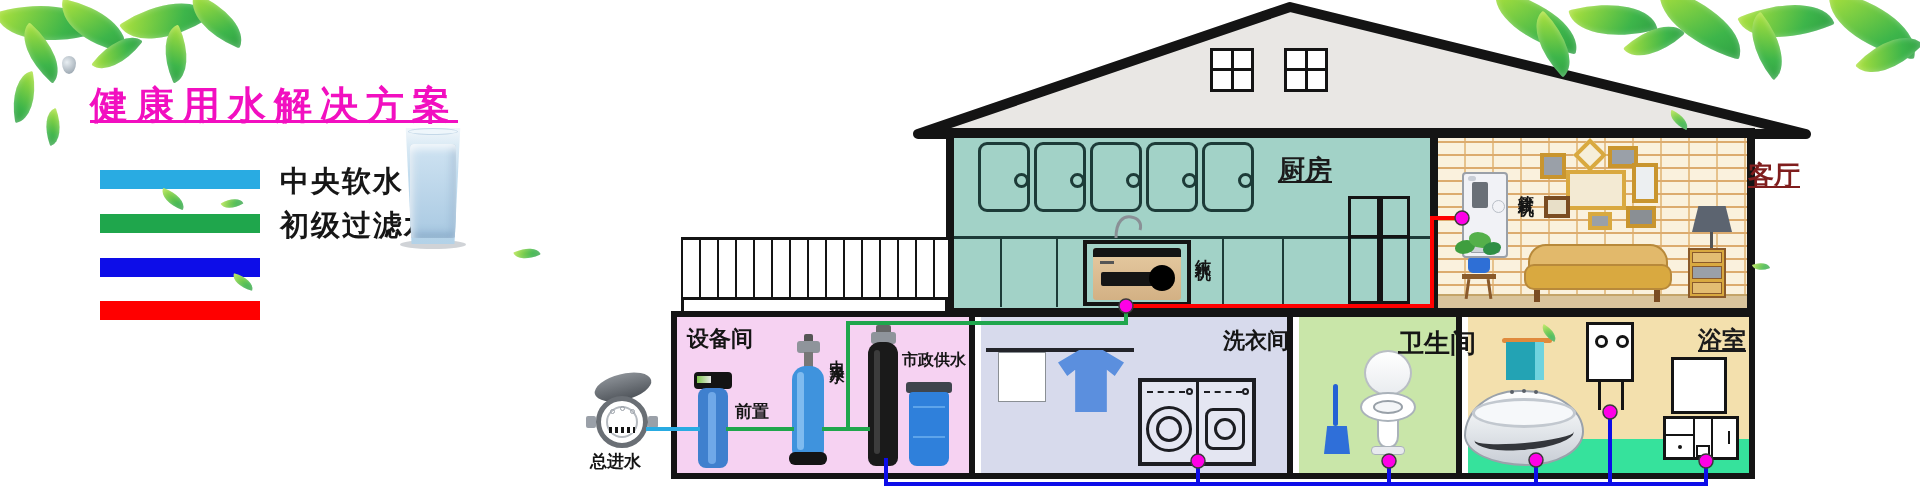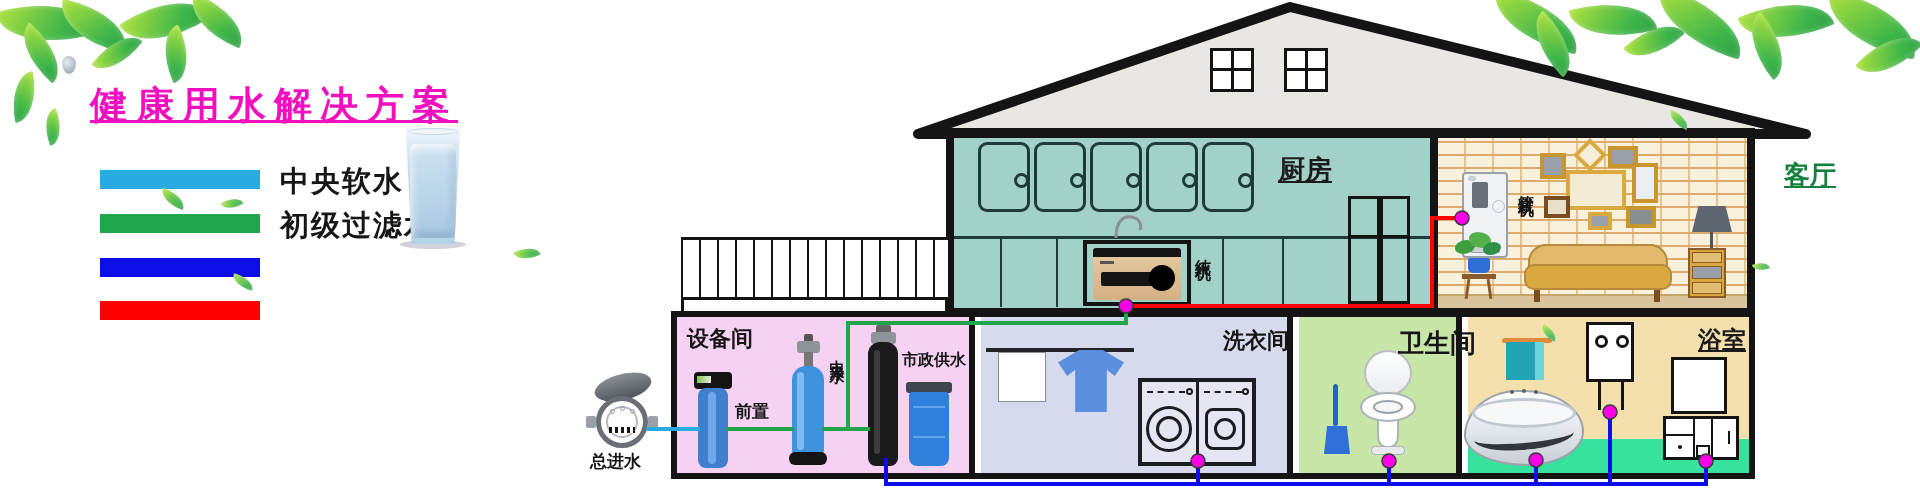--- a/index.html
+++ b/index.html
@@ -120,21 +120,21 @@
   <div id="frames">
       <div class="frame" style="left: 1540px; top: 153px; width: 26px; height: 26px; border: 4px solid rgb(201, 149, 46); background: rgb(154, 160, 168); z-index: 13;"></div>
       <div class="frame" style="left: 1578px; top: 143px; width: 24px; height: 24px; border: 4px solid rgb(217, 169, 64); background: rgb(246, 238, 218); z-index: 13; transform: rotate(45deg);"></div>
       <div class="frame" style="left: 1608px; top: 146px; width: 30px; height: 22px; border: 4px solid rgb(201, 149, 46); background: rgb(154, 160, 168); z-index: 13;"></div>
       <div class="frame" style="left: 1566px; top: 170px; width: 60px; height: 40px; border: 4px solid rgb(217, 169, 64); background: rgb(243, 234, 211); z-index: 13;"></div>
       <div class="frame" style="left: 1632px; top: 163px; width: 26px; height: 40px; border: 4px solid rgb(201, 149, 46); background: rgb(236, 239, 241); z-index: 13;"></div>
       <div class="frame" style="left: 1544px; top: 196px; width: 26px; height: 22px; border: 4px solid rgb(122, 76, 34); background: rgb(232, 223, 200); z-index: 13;"></div>
       <div class="frame" style="left: 1588px; top: 212px; width: 24px; height: 18px; border: 4px solid rgb(217, 169, 64); background: rgb(154, 160, 168); z-index: 13;"></div>
       <div class="frame" style="left: 1626px; top: 206px; width: 30px; height: 22px; border: 4px solid rgb(201, 149, 46); background: rgb(138, 143, 148); z-index: 13;"></div>
     </div>
-  <div class="abs callig" style="left:1784px;top:158px;font-size:26px;color:#15803d;z-index:14">客厅</div>
+  <div class="abs callig" style="left:1748px;top:158px;font-size:26px;color:#7f1d1d;z-index:14">客厅</div>
 
   <div class="abs" style="left:1455px;top:232px;width:46px;height:30px;z-index:13">
     <div class="abs" style="left:0;top:8px;width:20px;height:14px;background:#3f9e3f;border-radius:60% 40% 60% 40%"></div>
     <div class="abs" style="left:14px;top:0;width:22px;height:16px;background:#54b04a;border-radius:40% 60% 40% 60%"></div>
     <div class="abs" style="left:28px;top:10px;width:18px;height:13px;background:#2f8f45;border-radius:60% 40% 60% 40%"></div>
   </div>
   <div class="abs" style="left:1468px;top:258px;width:22px;height:15px;background:#2E6FD6;border-radius:2px 2px 5px 5px;z-index:13"></div>
   <div class="abs" style="left:1462px;top:274px;width:34px;height:5px;background:#8a5a2b;z-index:13"></div>
   <div class="abs" style="left:1466px;top:279px;width:3px;height:20px;background:#8a5a2b;transform:rotate(8deg);z-index:13"></div>
   <div class="abs" style="left:1488px;top:279px;width:3px;height:20px;background:#8a5a2b;transform:rotate(-8deg);z-index:13"></div>

